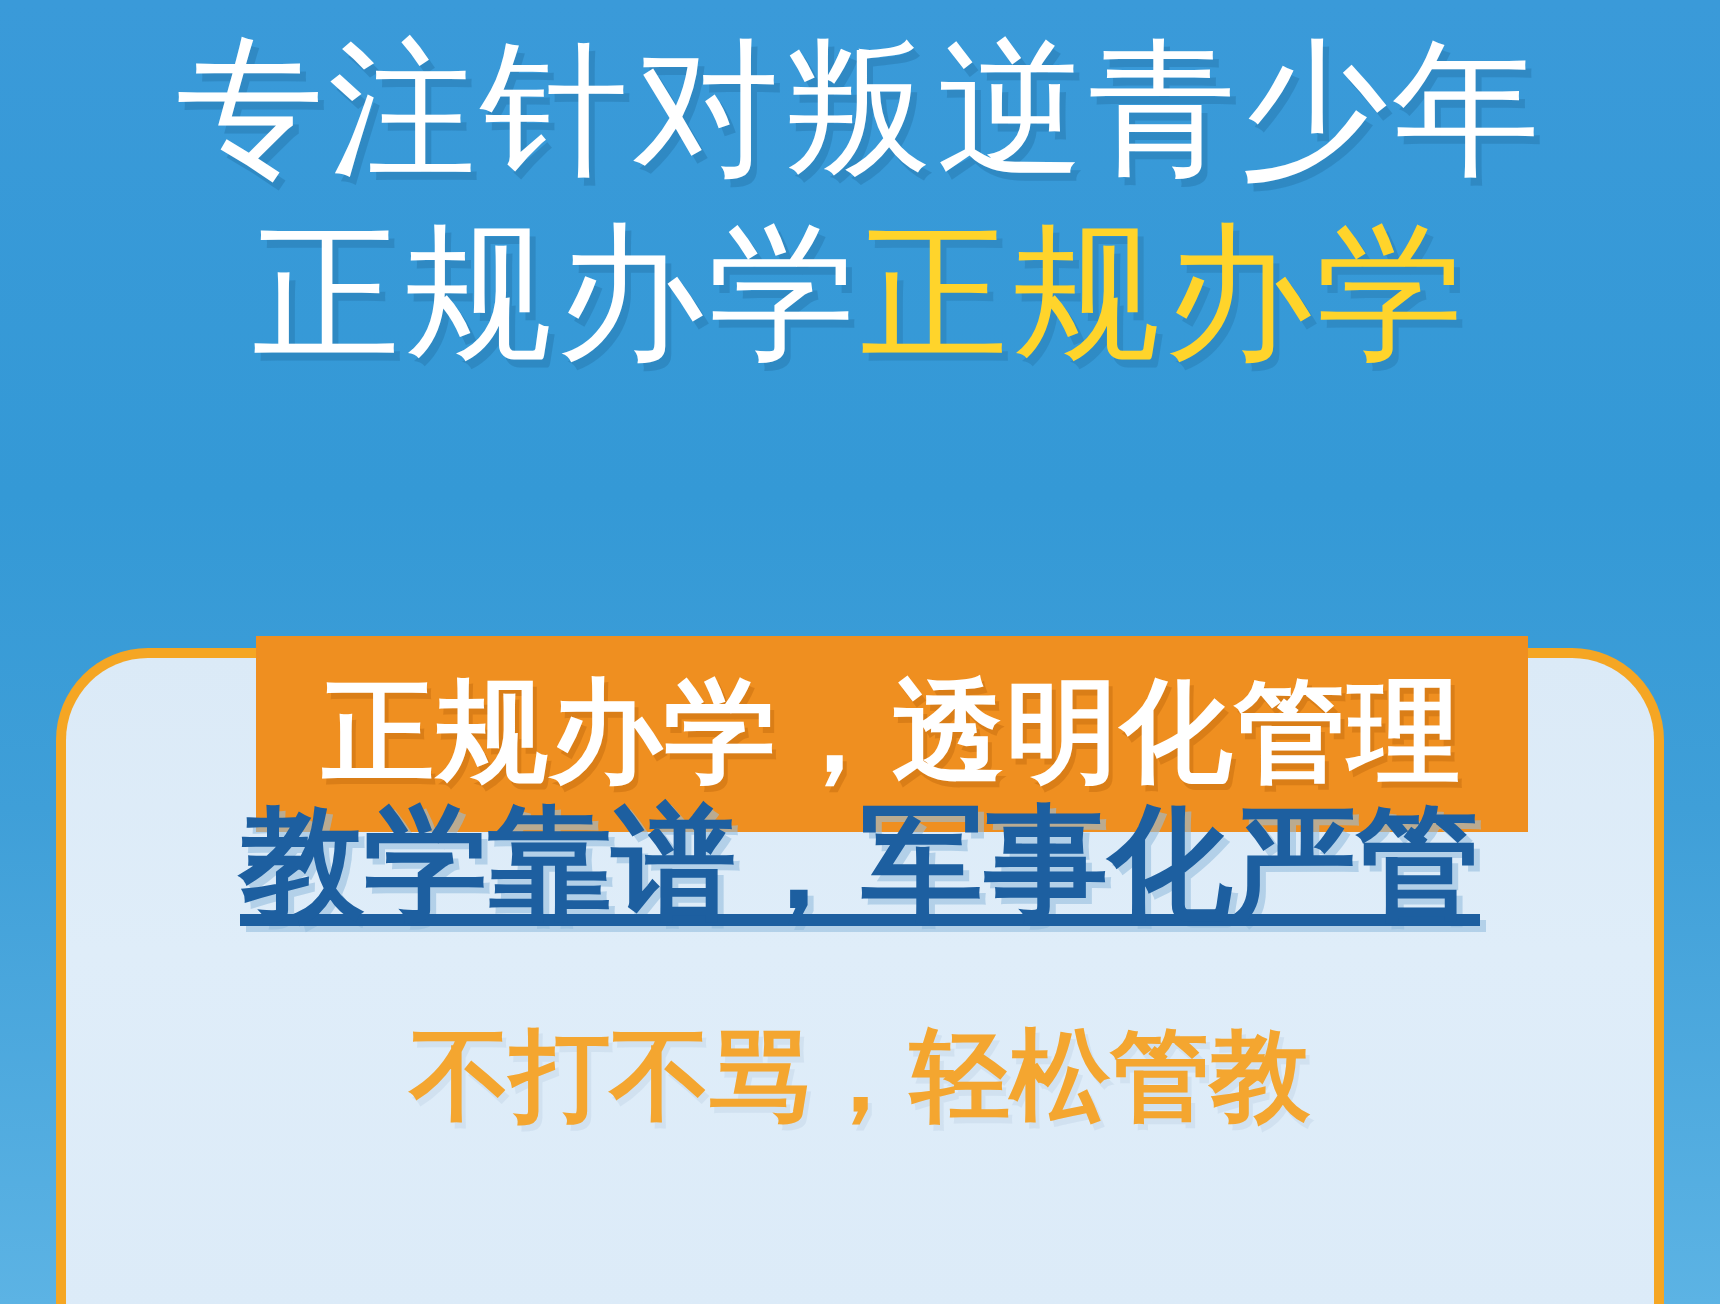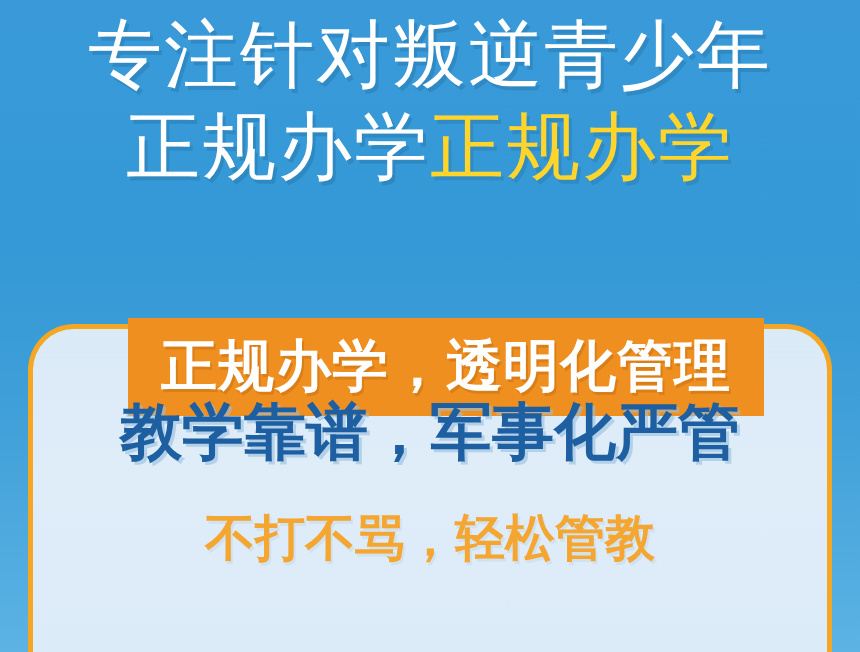--- a/index.html
+++ b/index.html
@@ -99,20 +99,21 @@
     text-align: center;
     white-space: nowrap;
     font-weight: 700;
     z-index: 7;
   }
   .card-line-1 {
     top: 390px;
     font-size: 62px;
     color: #1d5fa0;
     text-shadow: 3px 3px 0 rgba(150,190,222,0.60);
+    text-decoration: underline;
   }
   .card-line-2 {
     top: 505px;
     font-size: 50px;
     color: #f4a630;
     text-shadow: 2px 3px 0 rgba(198,216,234,0.55);
   }
 </style>
 </head>
 <body>

